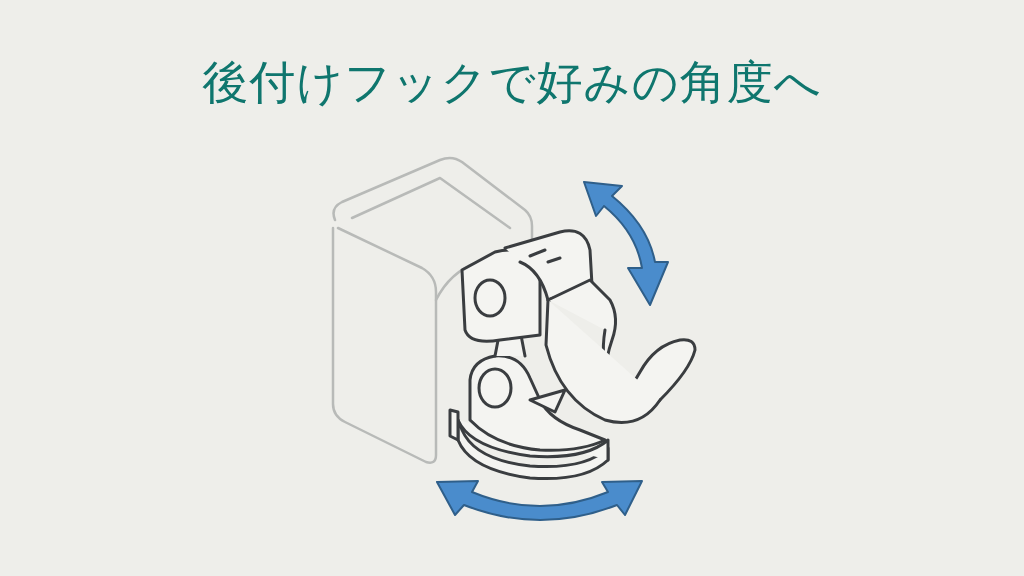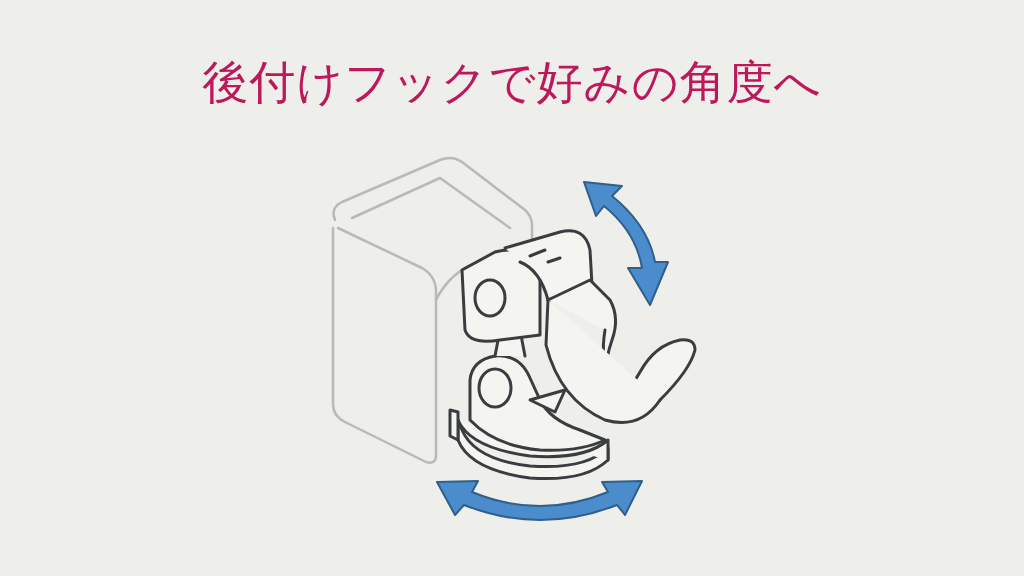--- a/index.html
+++ b/index.html
@@ -4,21 +4,21 @@
 <style>
   html, body { margin: 0; padding: 0; }
   body {
     width: 1024px; height: 576px; overflow: hidden;
     background: #eeeeea;
     font-family: "DejaVu Sans", sans-serif;
     position: relative;
   }
   .title {
     position: absolute; left: 0; top: 52px; width: 1024px;
-    text-align: center; font-size: 46px; color: #be185d;
+    text-align: center; font-size: 46px; color: #0f766e;
     letter-spacing: 1px; font-weight: normal;
   }
   .illustration { position: absolute; left: 0; top: 0; width: 1024px; height: 576px; }
 </style>
 </head>
 <body>
 
 <div class="title">後付けフックで好みの角度へ</div>
 
 <svg class="illustration" viewBox="0 0 1024 576" xmlns="http://www.w3.org/2000/svg">

